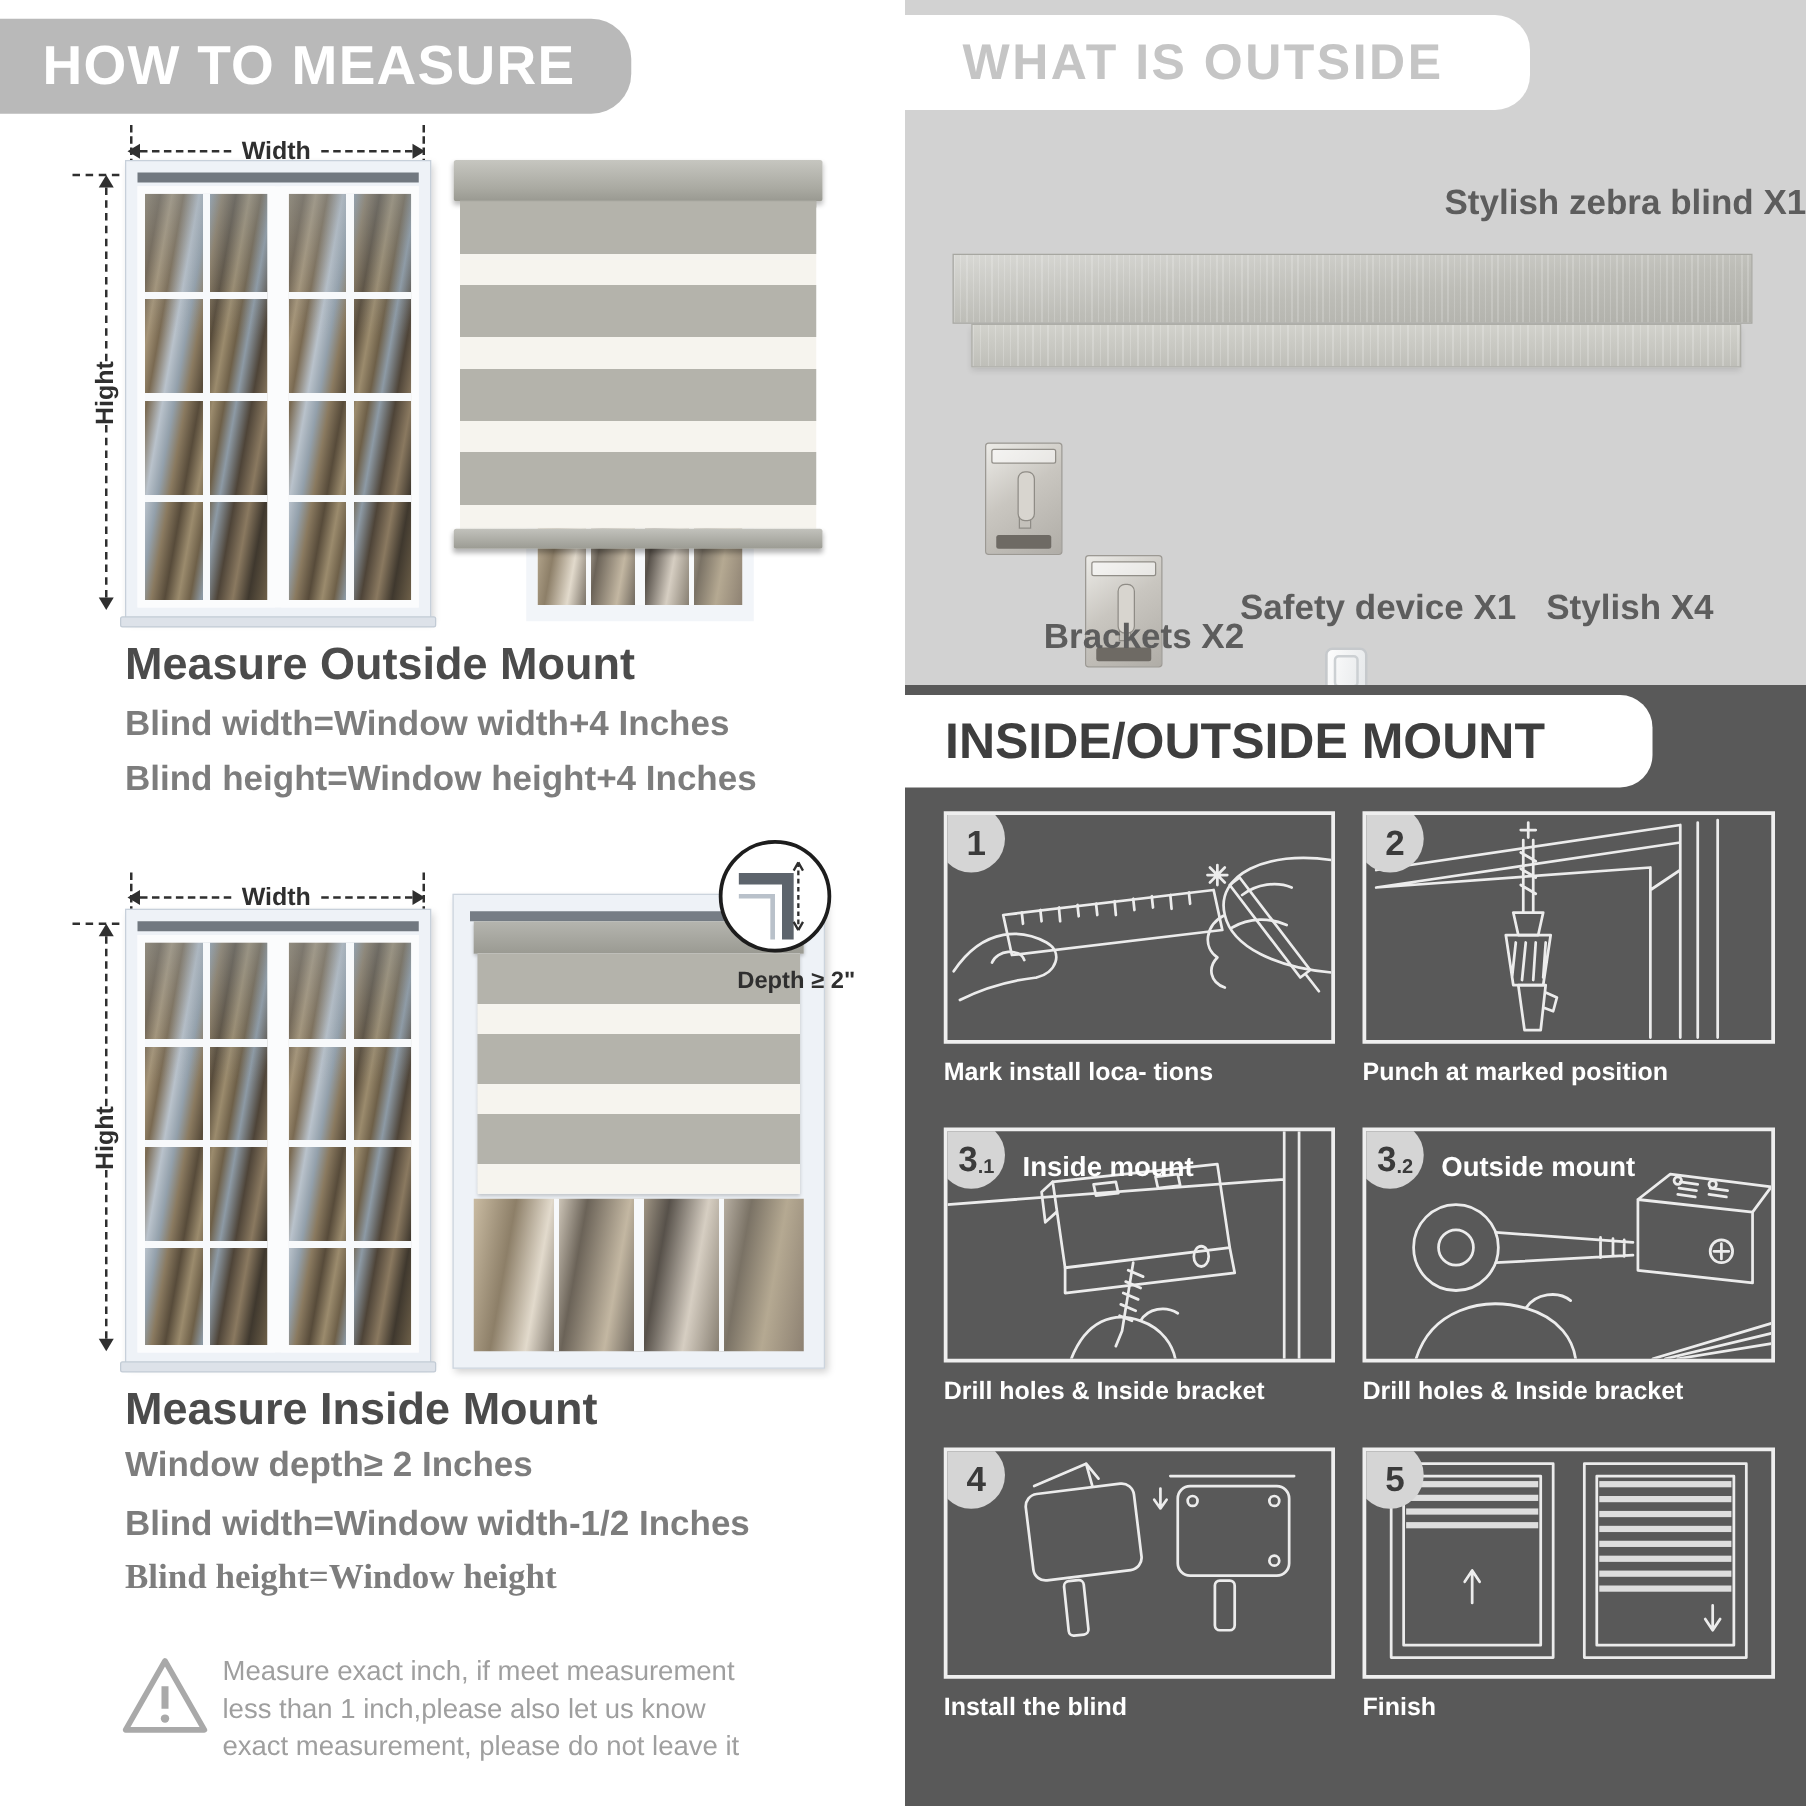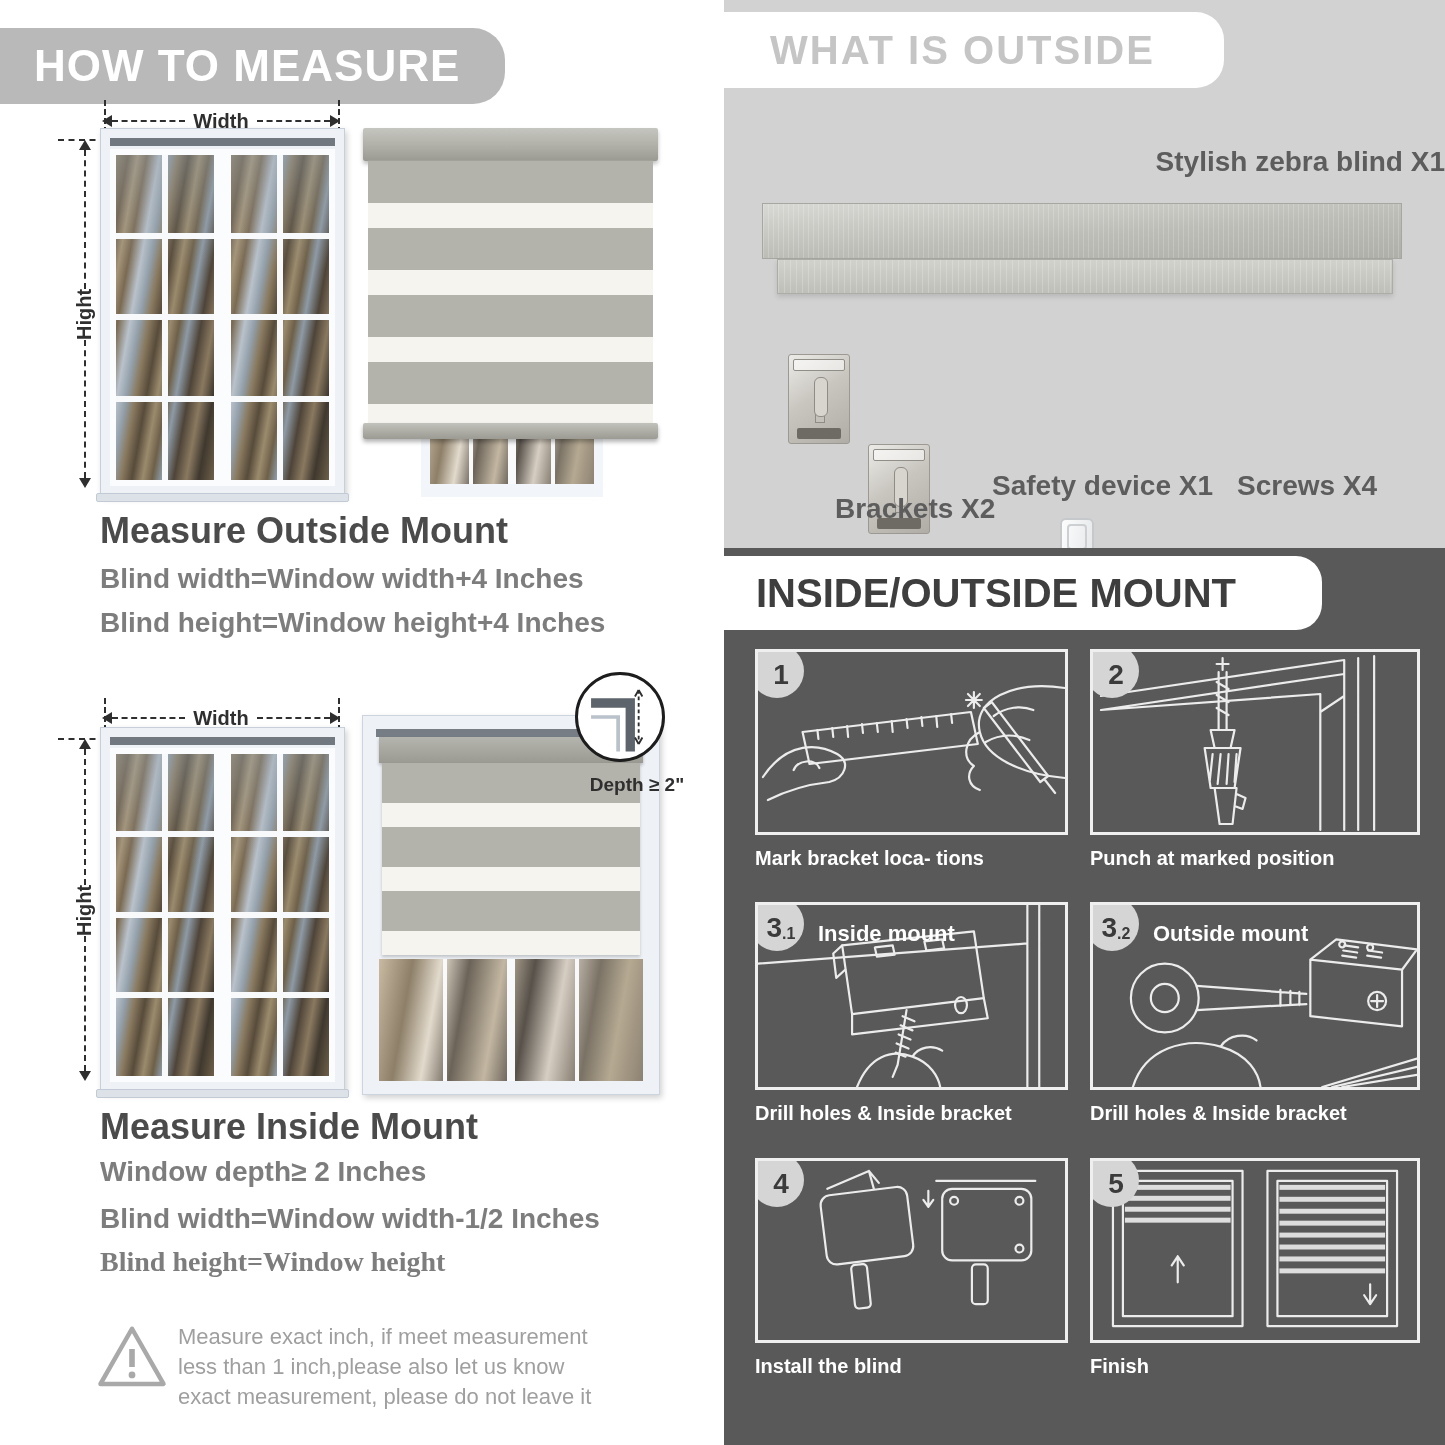--- a/index.html
+++ b/index.html
@@ -7,21 +7,21 @@
   body {
     position: relative;
     background: #ffffff;
     font-family: "Liberation Sans", sans-serif;
     overflow: hidden;
   }
   .abs { position: absolute; }
 
   
   .banner-left {
-    left:0; top:28px; width:505px; height:76px;
+    left:0; top:15px; width:505px; height:76px;
     background:#b9b9b9; border-radius:0 32px 32px 0;
     color:#fff; font-weight:bold; font-size:44px; letter-spacing:1px;
     line-height:76px; padding-left:34px;
   }
   .measure-title { font-weight:bold; font-size:36px; color:#4b4b4b; }
   .formula { font-weight:bold; font-size:28px; color:#7d7d7d; }
   .warn-text { font-size:22px; line-height:30px; color:#9f9f9f; width:440px; }
 
   
   .window {
@@ -332,21 +332,21 @@
 <div class="abs screw-item" style="left:1277px;top:388px;">
     <span class="screw-head"></span>
   </div>
 <div class="abs anchor-item" style="left:1306px;top:392px;"></div>
 <div class="abs anchor-item" style="left:1323px;top:392px;"></div>
 <div class="abs anchor-item" style="left:1340px;top:392px;"></div>
 <div class="abs anchor-item" style="left:1357px;top:392px;"></div>
 
 <div class="abs included-label" style="left:789px;top:493px;margin-left:46px;">Brackets X2</div>
 <div class="abs included-label" style="left:992px;top:470px;">Safety device X1</div>
-<div class="abs included-label" style="left:1237px;top:470px;">Screws X4</div>
+<div class="abs included-label" style="left:1237px;top:470px;">Stylish X4</div>
 
 <div class="abs right-bottom"></div>
 <div class="abs banner-mount">
   <span>INSIDE/OUTSIDE MOUNT</span>
 </div>
 
 <div class="step-cell" style="left:755px;top:649px;width:313px;">
   <div class="step-panel" style="height:186px;">
     <div class="step-badge">
       <span class="badge-num">1</span>
@@ -356,21 +356,21 @@
       <g stroke="#ececec" stroke-width="2.2" fill="none" stroke-linecap="round" stroke-linejoin="round">
         <path d="M45,80 L215,60 L222,92 L52,112 Z"></path>
         <path d="M60,78 l1,9 M75,76 l1,9 M90,74 l1,11 M105,72 l1,9 M120,71 l1,9 M135,69 l1,11 M150,67 l1,9 M165,65 l1,9 M180,64 l1,11 M195,62 l1,9"></path>
         <path d="M210,48 h16 M218,40 v16 M212,42 l12,12 M224,42 l-12,12"></path>
         <path d="M228,56 L285,130 M236,50 L293,124 M228,56 L236,50 M285,130 L293,124 M289,127 L300,141"></path>
         <path d="M5,125 C30,88 62,92 80,102 M80,102 C94,110 88,126 72,130 M10,148 C34,136 54,132 72,130 M36,118 C40,108 58,106 62,116"></path>
         <path d="M310,36 C258,28 216,48 224,80 C230,106 266,122 310,126 M238,64 C250,55 266,53 278,58 M230,90 C244,82 260,82 274,88 M224,80 C208,88 206,106 218,114 C210,122 212,134 224,138"></path>
       </g>
     </svg>
   </div>
-  <div class="step-caption">Mark bracket loca- tions</div>
+  <div class="step-caption">Mark install loca- tions</div>
 </div>
 
 <div class="step-cell" style="left:1090px;top:649px;width:330px;">
   <div class="step-panel" style="height:186px;">
     <div class="step-badge">
       <span class="badge-num">2</span>
         <span class="badge-sub"></span>
     </div>
     <svg viewBox="0 0 325 180" preserveAspectRatio="none">
       <g stroke="#ececec" stroke-width="2.2" fill="none" stroke-linecap="round" stroke-linejoin="round">

